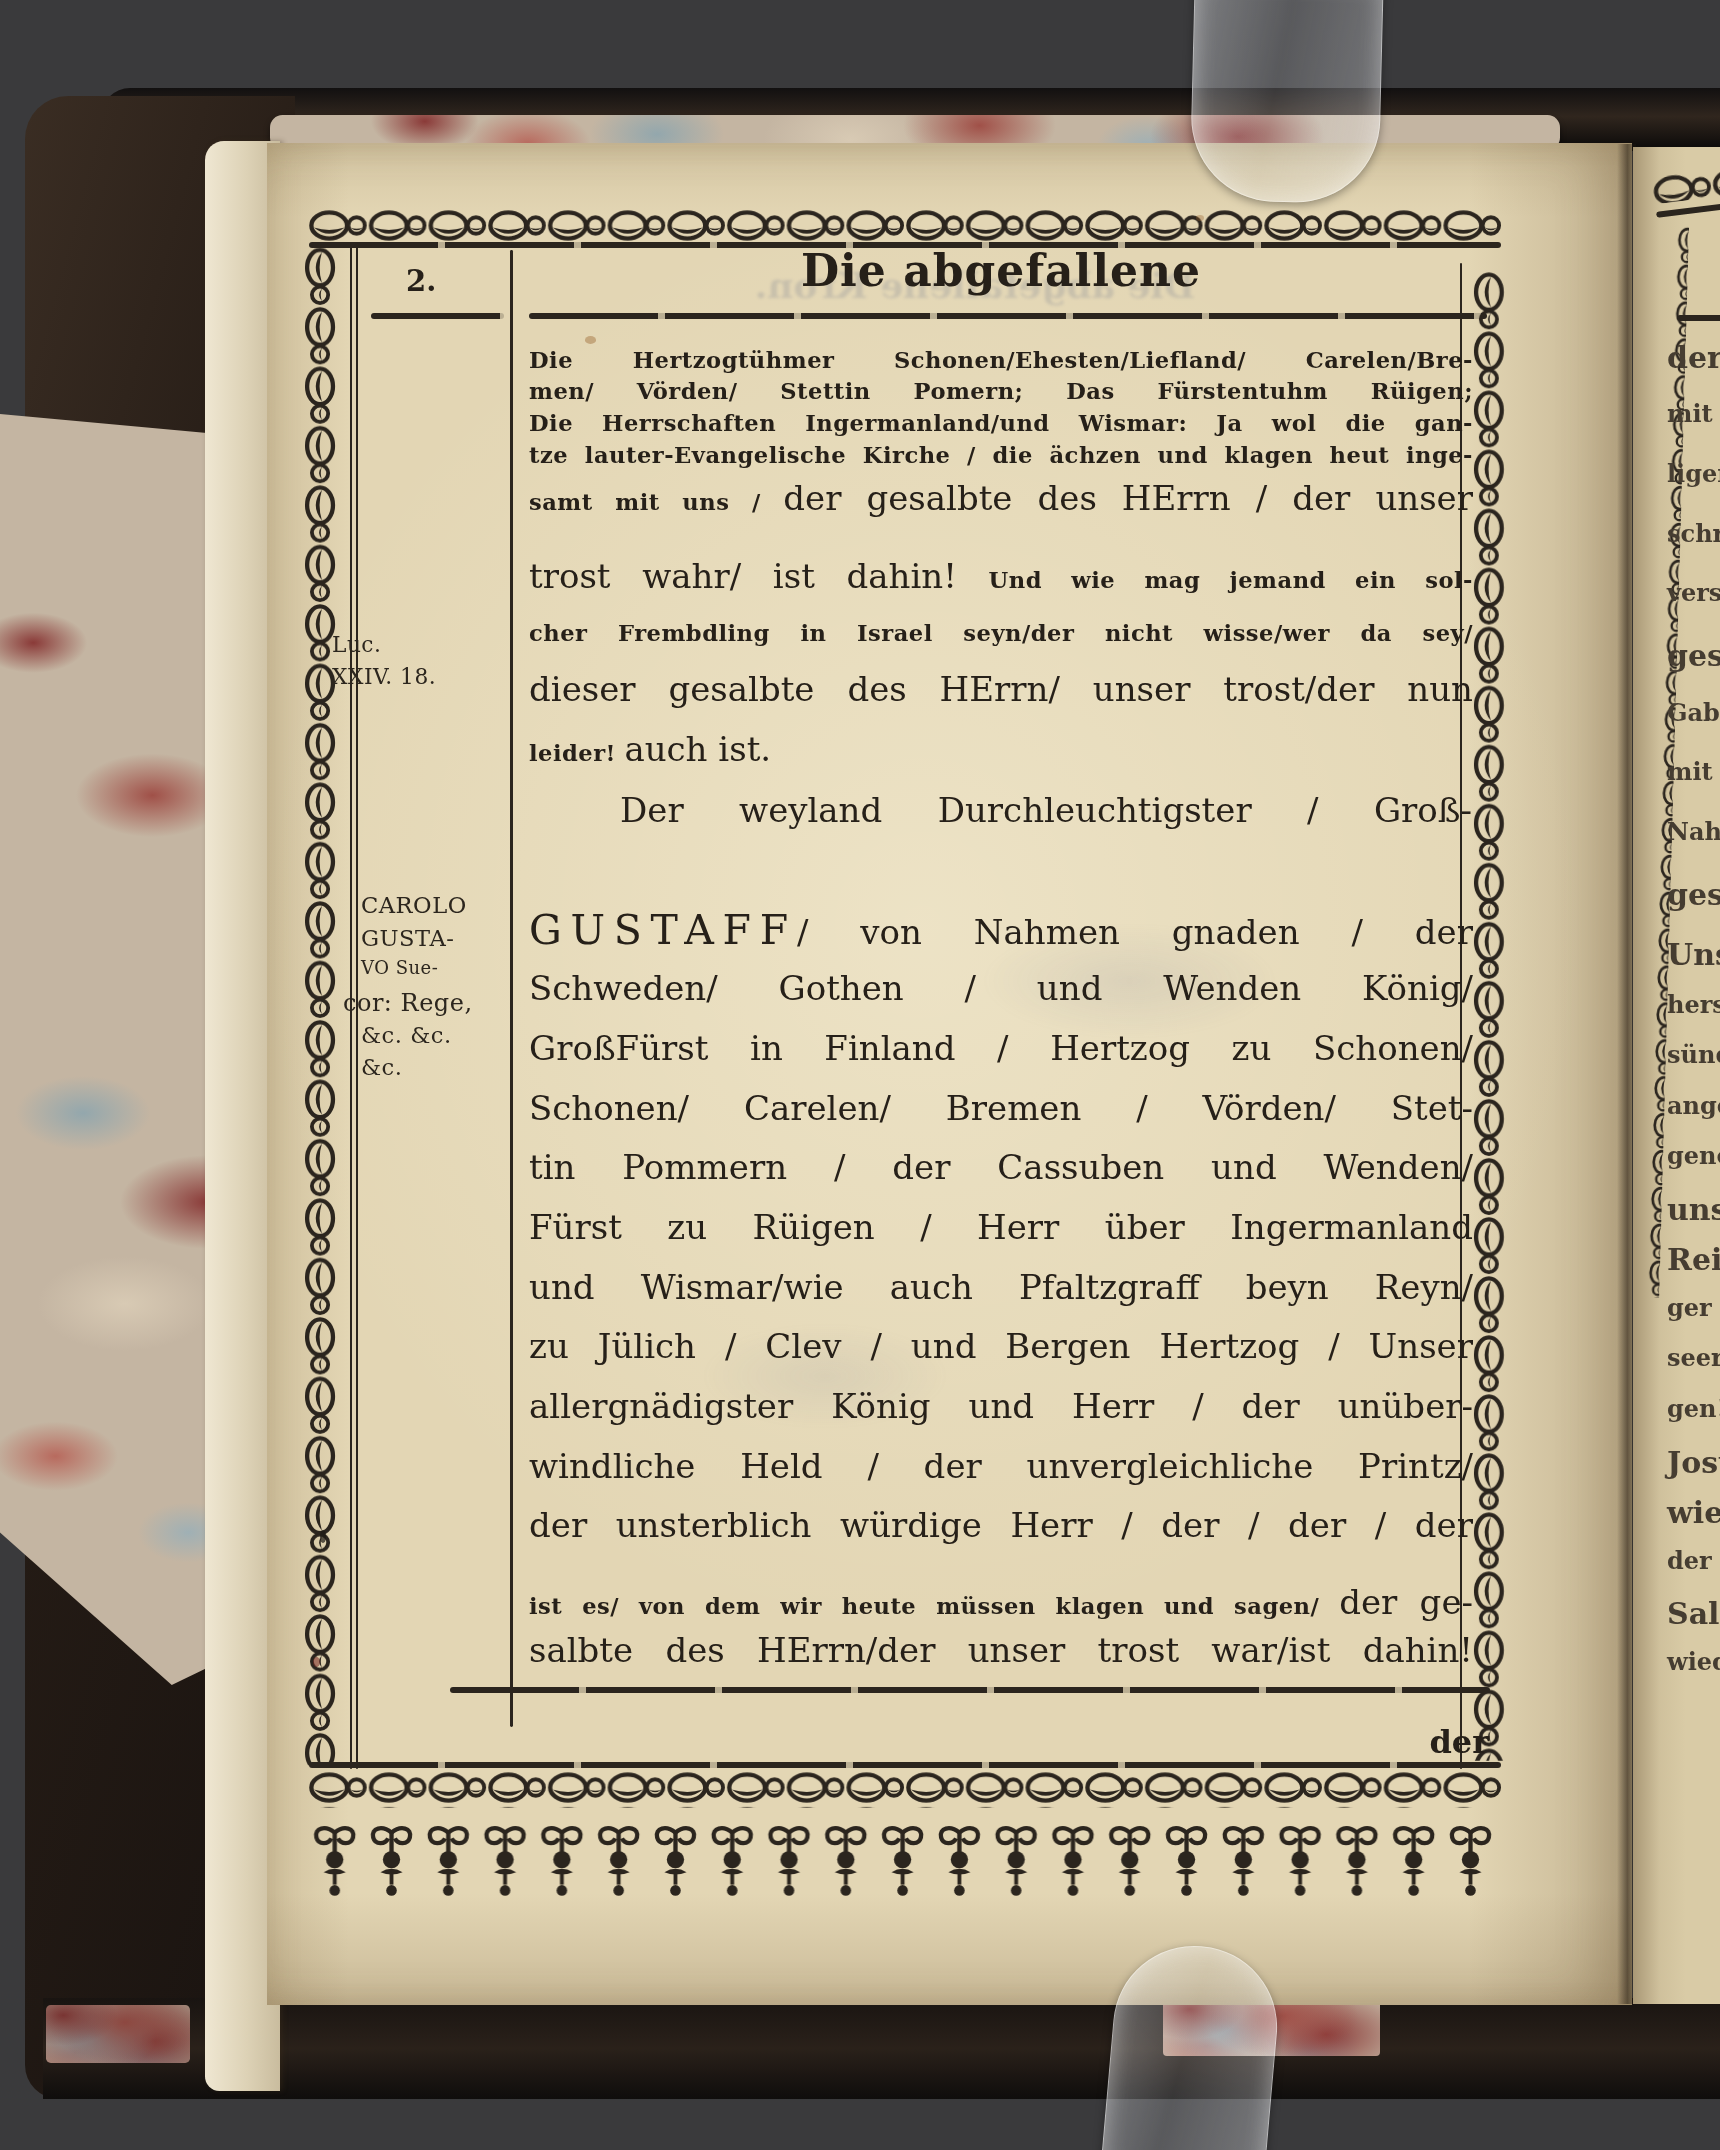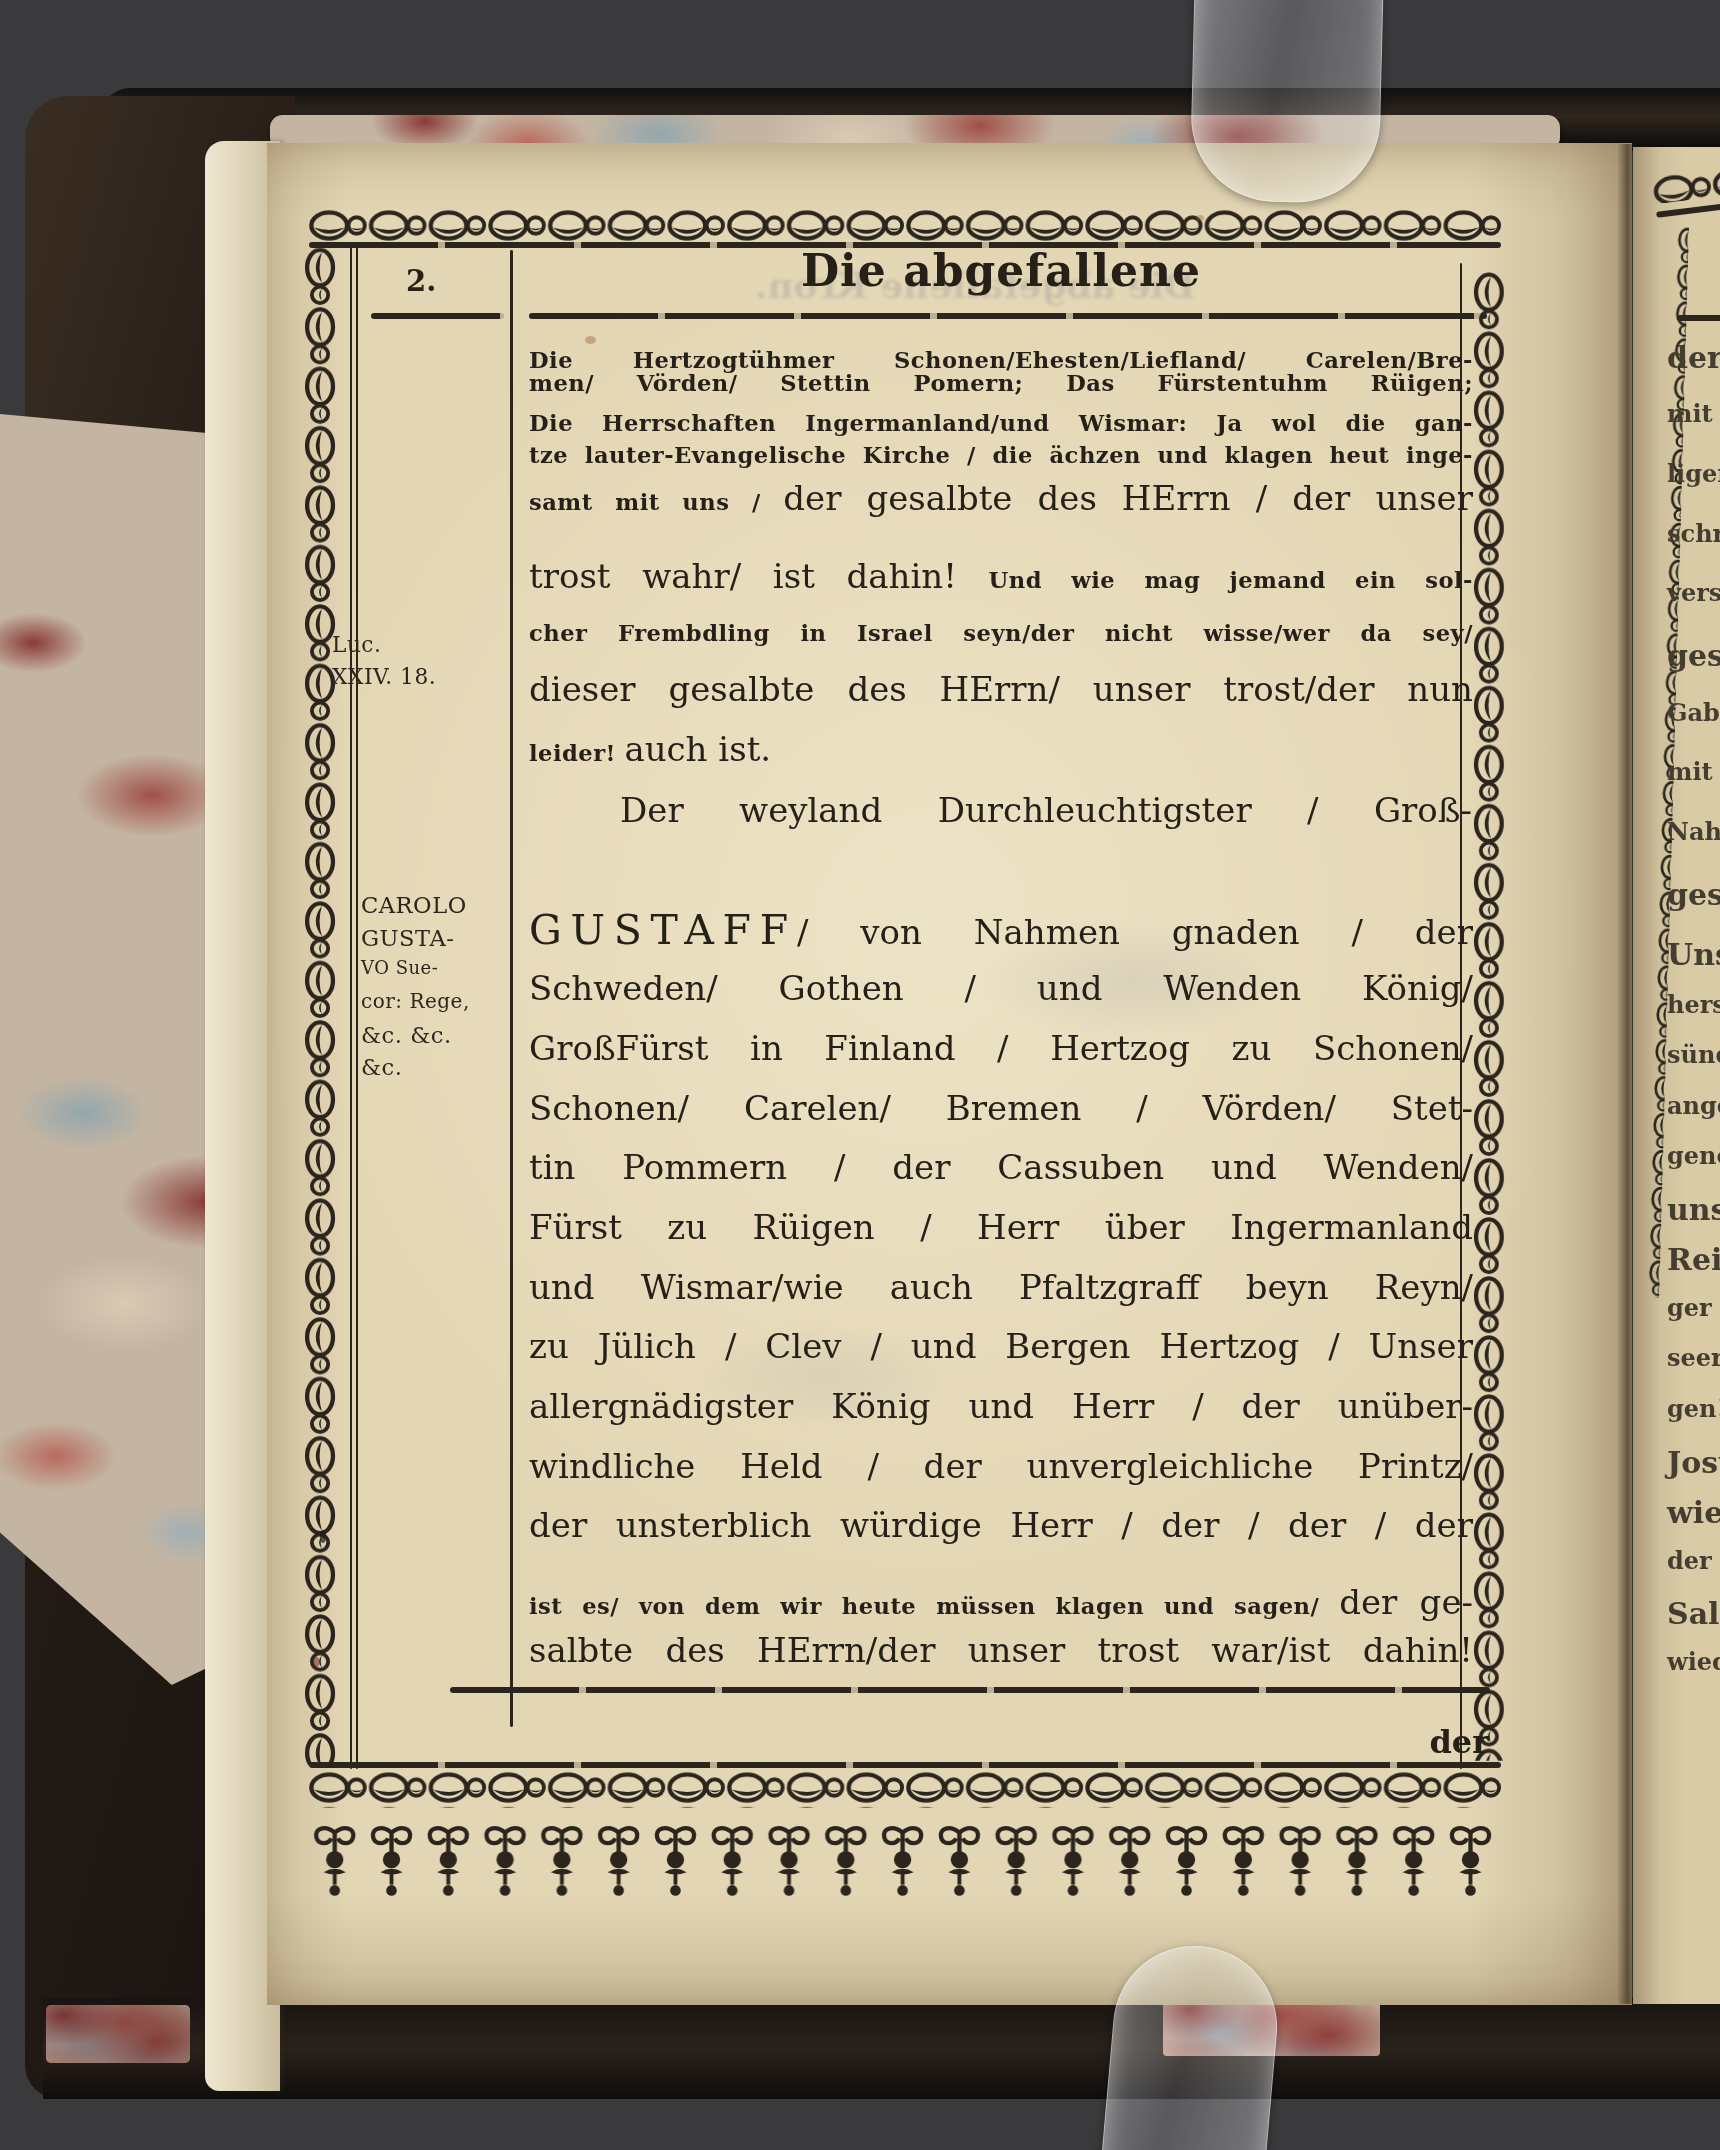--- a/index.html
+++ b/index.html
@@ -169,26 +169,26 @@
     <div class="abs page-header fraktur ink">Die abgefallene</div>
     <div class="abs rule" style="left:104px;top:170px;width:133px"></div>
     <div class="abs rule" style="left:262px;top:170px;width:958px"></div>
     <div class="abs vrule" style="left:243px;top:107px;height:1477px"></div>
 
     <div class="abs margin-note roman" style="top:454px">Luc.</div>
     <div class="abs margin-note roman" style="top:486px">XXIV. 18.</div>
     <div class="abs margin-note roman" style="left:94px;top:714px;font-size:22.6px">CAROLO</div>
     <div class="abs margin-note roman" style="left:94px;top:747px;font-size:22.6px">GUSTA-</div>
     <div class="abs margin-note roman" style="left:94px;top:779px;font-size:18px">VO Sue-</div>
-    <div class="abs margin-note roman" style="left:94px;top:811px;font-size:20px">cor: Rege,</div>
+    <div class="abs margin-note roman" style="left:76px;top:811px;font-size:24px">cor: Rege,</div>
     <div class="abs margin-note roman" style="left:94px;top:844px;font-size:22.6px">&amp;c. &amp;c.</div>
     <div class="abs margin-note roman" style="left:94px;top:876px;font-size:22.6px">&amp;c.</div>
 
     <div class="abs line fraktur" style="top:205px"><span class="t-sm">Die Hertzogtühmer Schonen/Ehesten/Liefland/ Carelen/Bre-</span></div>
-    <div class="abs line fraktur" style="top:228px"><span class="t-sm">men/ Vörden/ Stettin Pomern; Das Fürstentuhm Rüigen;</span></div>
+    <div class="abs line fraktur" style="top:236px"><span class="t-sm">men/ Vörden/ Stettin Pomern; Das Fürstentuhm Rüigen;</span></div>
     <div class="abs line fraktur" style="top:268px"><span class="t-sm">Die Herrschaften Ingermanland/und Wismar: Ja wol die gan-</span></div>
     <div class="abs line fraktur" style="top:300px"><span class="t-sm">tze lauter-Evangelische Kirche / die ächzen und klagen heut inge-</span></div>
     <div class="abs line fraktur" style="top:337px"><span class="t-sm">samt mit uns / </span><span class="t-lg">der gesalbte des HErrn / der unser</span></div>
     <div class="abs line fraktur" style="top:415px"><span class="t-lg">trost wahr/ ist dahin! </span><span class="t-sm">Und wie mag jemand ein sol-</span></div>
     <div class="abs line fraktur" style="top:478px"><span class="t-sm">cher Frembdling in Israel seyn/der nicht wisse/wer da sey/</span></div>
     <div class="abs line fraktur" style="top:528px"><span class="t-lg">dieser gesalbte des HErrn/ unser trost/der nun</span></div>
     <div class="abs line short fraktur" style="top:588px"><span class="t-sm">leider! </span><span class="t-lg">auch ist.</span></div>
     <div class="abs line indent fraktur" style="top:649px"><span class="t-lg">Der weyland Durchleuchtigster / Groß-</span></div>
     <div class="abs line fraktur" style="top:767px"><span class="t-xl">GUSTAFF</span><span class="t-lg">/ von Nahmen gnaden / der</span></div>
     <div class="abs line fraktur" style="top:827px"><span class="t-lg">Schweden/ Gothen / und Wenden König/</span></div>

